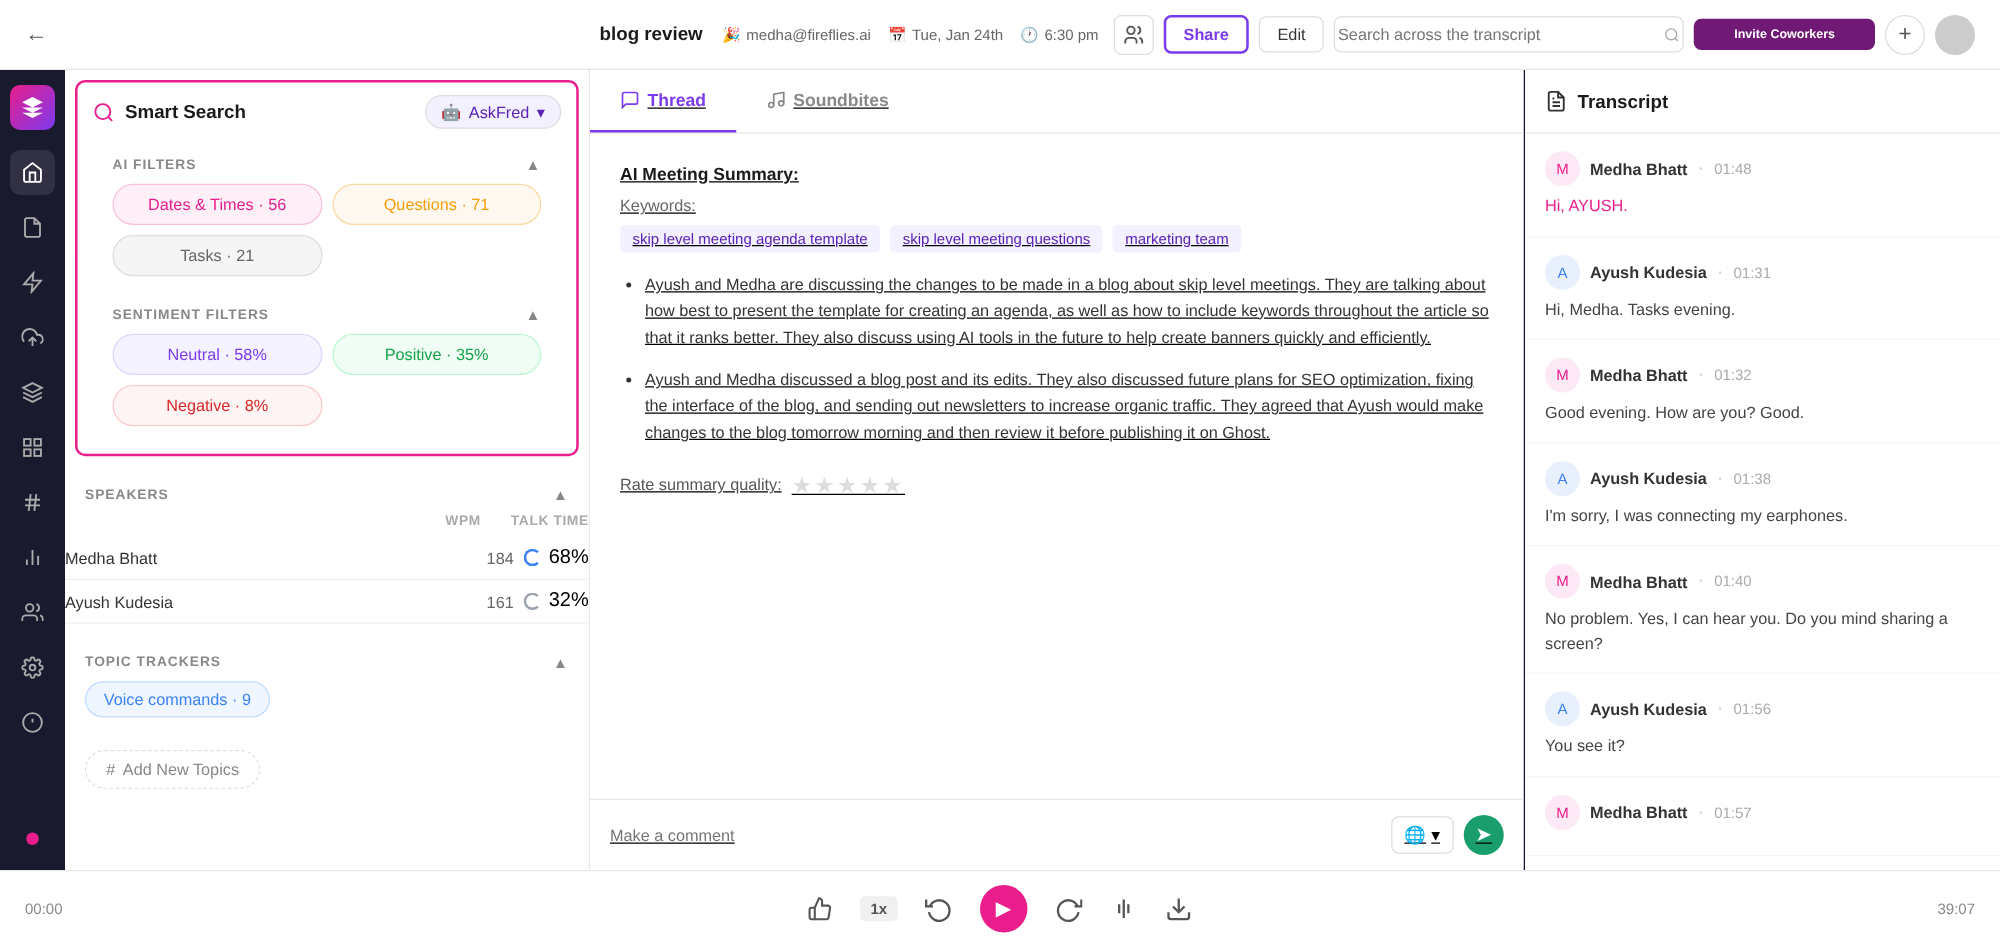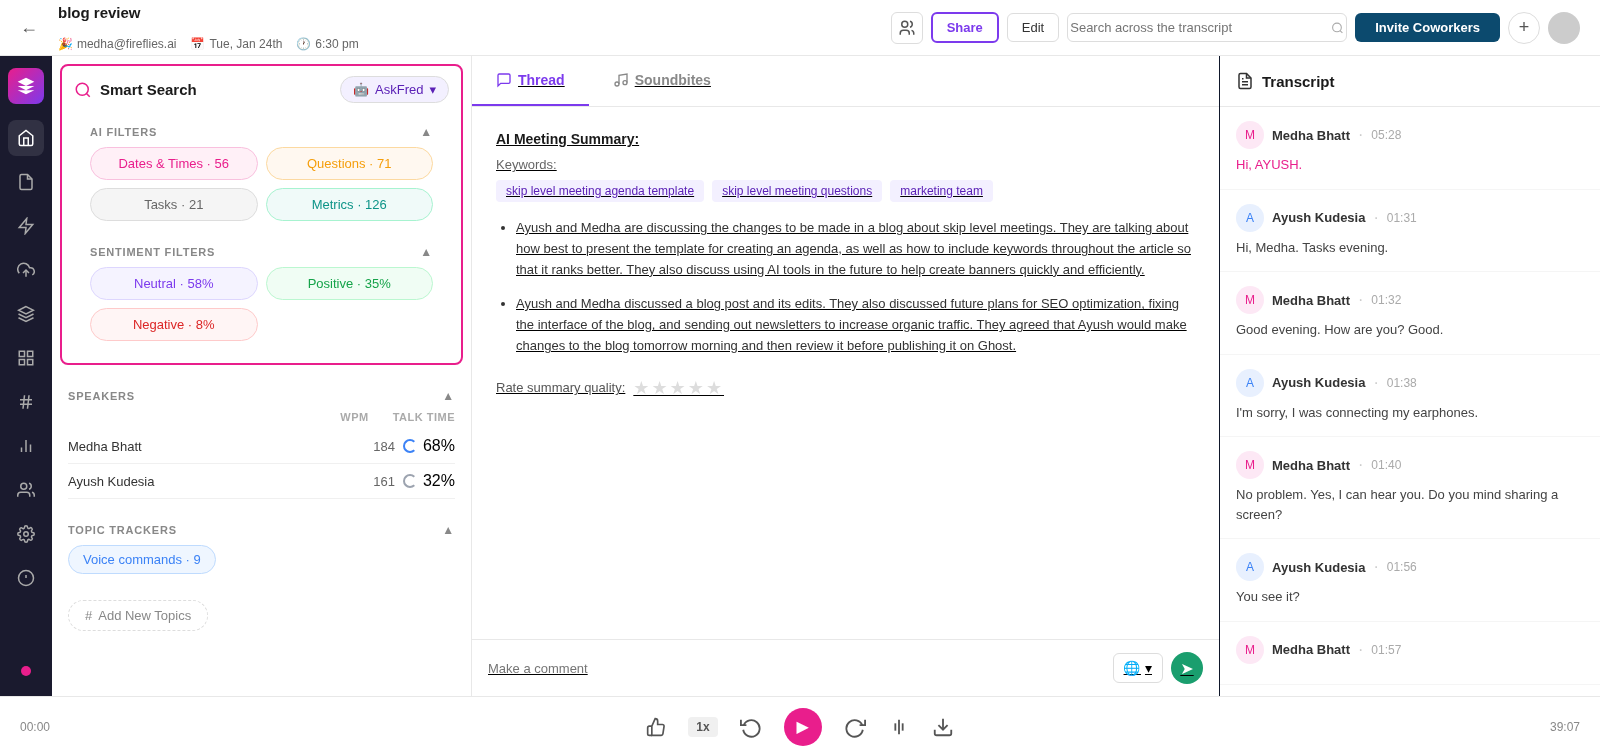--- a/index.html
+++ b/index.html
@@ -5,21 +5,21 @@
     * { box-sizing: border-box; margin: 0; padding: 0; }
     body { font-family: -apple-system, BlinkMacSystemFont, 'Segoe UI', sans-serif; background: #f5f5f7; display: flex; flex-direction: column; height: 756px; overflow: hidden; }
 
     
     .topbar { display: flex; align-items: center; padding: 0 20px; height: 56px; background: #fff; border-bottom: 1px solid #e8e8e8; gap: 12px; }
     .topbar-back { color: #555; font-size: 18px; cursor: pointer; margin-right: 8px; }
     .topbar-title { font-size: 15px; font-weight: 700; color: #1a1a1a; flex: 1; }
     .topbar-meta { display: flex; align-items: center; gap: 14px; font-size: 12px; color: #666; }
     .topbar-meta span { display: flex; align-items: center; gap: 4px; }
     .topbar-actions { display: flex; align-items: center; gap: 8px; margin-left: auto; }
-    .btn-invite { background: #0c4a6e; color: #fff; border: none; border-radius: 6px; padding: 7px 20px; font-size: 13px; font-weight: 600; cursor: pointer; }
+    .btn-invite { background: #701a75; color: #fff; border: none; border-radius: 6px; padding: 7px 32px; font-size: 10px; font-weight: 600; cursor: pointer; }
     .btn-plus { background: #fff; border: 1px solid #ddd; border-radius: 50%; width: 32px; height: 32px; display: flex; align-items: center; justify-content: center; font-size: 18px; cursor: pointer; color: #555; }
     .avatar-circle { width: 32px; height: 32px; border-radius: 50%; background: #ccc; }
     .btn-coworkers { background: #fff; border: 1px solid #ddd; border-radius: 6px; width: 32px; height: 32px; display: flex; align-items: center; justify-content: center; cursor: pointer; }
     .btn-share { background: #fff; border: 2px solid #7c3aed; color: #7c3aed; border-radius: 6px; padding: 6px 14px; font-size: 13px; font-weight: 600; cursor: pointer; }
     .btn-edit { background: #fff; border: 1px solid #ddd; border-radius: 6px; padding: 6px 14px; font-size: 13px; font-weight: 500; cursor: pointer; color: #333; }
     .search-bar { display: flex; align-items: center; border: 1px solid #ddd; border-radius: 6px; padding: 6px 2px; gap: 6px; width: 280px; }
     .search-bar input { border: none; outline: none; font-size: 13px; color: #999; width: 100%; background: transparent; }
 
     
     .main { display: flex; flex: 1; overflow: hidden; }
@@ -41,21 +41,21 @@
     .filter-grid { display: grid; grid-template-columns: 1fr 1fr; gap: 8px; padding: 0 16px 12px; }
     .filter-pill { border-radius: 20px; padding: 8px 14px; font-size: 13px; font-weight: 500; text-align: center; cursor: pointer; }
     .pill-pink { background: #fff0f7; color: #e91e8c; border: 1px solid #f9c0de; }
     .pill-orange { background: #fff8f0; color: #f59e0b; border: 1px solid #fcd9a0; }
     .pill-gray { background: #f5f5f5; color: #666; border: 1px solid #ddd; }
     .pill-teal { background: #f0faf9; color: #0d9488; border: 1px solid #a7f3d0; }
     .pill-lavender { background: #f5f3ff; color: #7c3aed; border: 1px solid #ddd6fe; }
     .pill-green { background: #f0fdf4; color: #16a34a; border: 1px solid #bbf7d0; }
     .pill-red { background: #fff5f5; color: #dc2626; border: 1px solid #fecaca; }
 
-    .speakers-section { padding: 0 16px 12px; }
+    .speakers-section { padding: 0 0 12px; }
     .speakers-header-row { display: flex; justify-content: flex-end; gap: 24px; font-size: 11px; color: #aaa; font-weight: 600; letter-spacing: 0.5px; padding-bottom: 6px; }
     .speaker-row { display: flex; align-items: center; justify-content: space-between; padding: 8px 0; border-bottom: 1px solid #f0f0f0; }
     .speaker-name { font-size: 13px; color: #333; flex: 1; }
     .speaker-wpm { font-size: 13px; color: #666; width: 40px; text-align: right; }
     .speaker-talk { display: flex; align-items: center; gap: 6px; width: 60px; justify-content: flex-end; }
     .talk-circle { width: 14px; height: 14px; border-radius: 50%; border: 2px solid; display: inline-block; }
     .talk-blue { border-color: #3b82f6; border-right-color: transparent; }
     .talk-gray { border-color: #9ca3af; border-right-color: transparent; }
     .topic-trackers { padding: 0 16px 16px; }
     .topic-pill { display: inline-flex; align-items: center; background: #eff6ff; color: #3b82f6; border: 1px solid #bfdbfe; border-radius: 20px; padding: 6px 14px; font-size: 13px; font-weight: 500; cursor: pointer; margin-bottom: 26px; }
@@ -103,21 +103,21 @@
     .play-btn { background: #e91e8c; color: #fff; border: none; border-radius: 50%; width: 38px; height: 38px; display: flex; align-items: center; justify-content: center; cursor: pointer; font-size: 16px; }
     .speed-badge { background: #f0f0f0; border-radius: 4px; padding: 3px 8px; font-size: 12px; color: #555; cursor: pointer; font-weight: 600; }
 
     .panel-border-box { border: 2px solid #e91e8c; margin: 8px; border-radius: 8px; padding: 10px 12px; }
   </style>
 </head>
 <body>
 
 <div class="topbar">
   <span class="topbar-back">←</span>
-  <div style="flex:1; display:flex; flex-direction:column; gap:16px;">
+  <div style="flex:1; display:flex; flex-direction:row; gap:16px;text-align:right;">
     <span class="topbar-title">blog review</span>
     <div class="topbar-meta">
       <span>
         <span>🎉</span>
         <span>medha@fireflies.ai</span>
       </span>
       <span>
         <span>📅</span>
         <span>Tue, Jan 24th</span>
       </span>
@@ -255,21 +255,20 @@
       </div>
 
       <div class="section-title">
         <span>AI FILTERS</span>
         <span class="chevron">▲</span>
       </div>
       <div class="filter-grid">
         <div class="filter-pill pill-pink">Dates &amp; Times · 56</div>
         <div class="filter-pill pill-orange">Questions · 71</div>
         <div class="filter-pill pill-gray">Tasks · 21</div>
-        <div class="filter-pill pill-teal">Metrics · 126</div>
       </div>
 
       <div class="section-title">
         <span>SENTIMENT FILTERS</span>
         <span class="chevron">▲</span>
       </div>
       <div class="filter-grid">
         <div class="filter-pill pill-lavender">Neutral · 58%</div>
         <div class="filter-pill pill-green">Positive · 35%</div>
         <div class="filter-pill pill-red">Negative · 8%</div>
@@ -370,21 +369,21 @@
           <line x1="16" y1="17" x2="8" y2="17"></line>
           <polyline points="10 9 9 9 8 9"></polyline>
         </svg>
       <span>Transcript</span>
     </div>
     <div class="transcript-entry">
       <div class="transcript-meta">
         <div class="speaker-avatar medha">M</div>
         <span class="entry-name">Medha Bhatt</span>
         <span style="color:#ccc">·</span>
-        <span class="entry-time">05:28</span>
+        <span class="entry-time">01:48</span>
       </div>
       <div class="entry-text highlight">Hi, AYUSH.</div>
     </div>
     <div class="transcript-entry">
       <div class="transcript-meta">
         <div class="speaker-avatar ayush">A</div>
         <span class="entry-name">Ayush Kudesia</span>
         <span style="color:#ccc">·</span>
         <span class="entry-time">01:31</span>
       </div>

